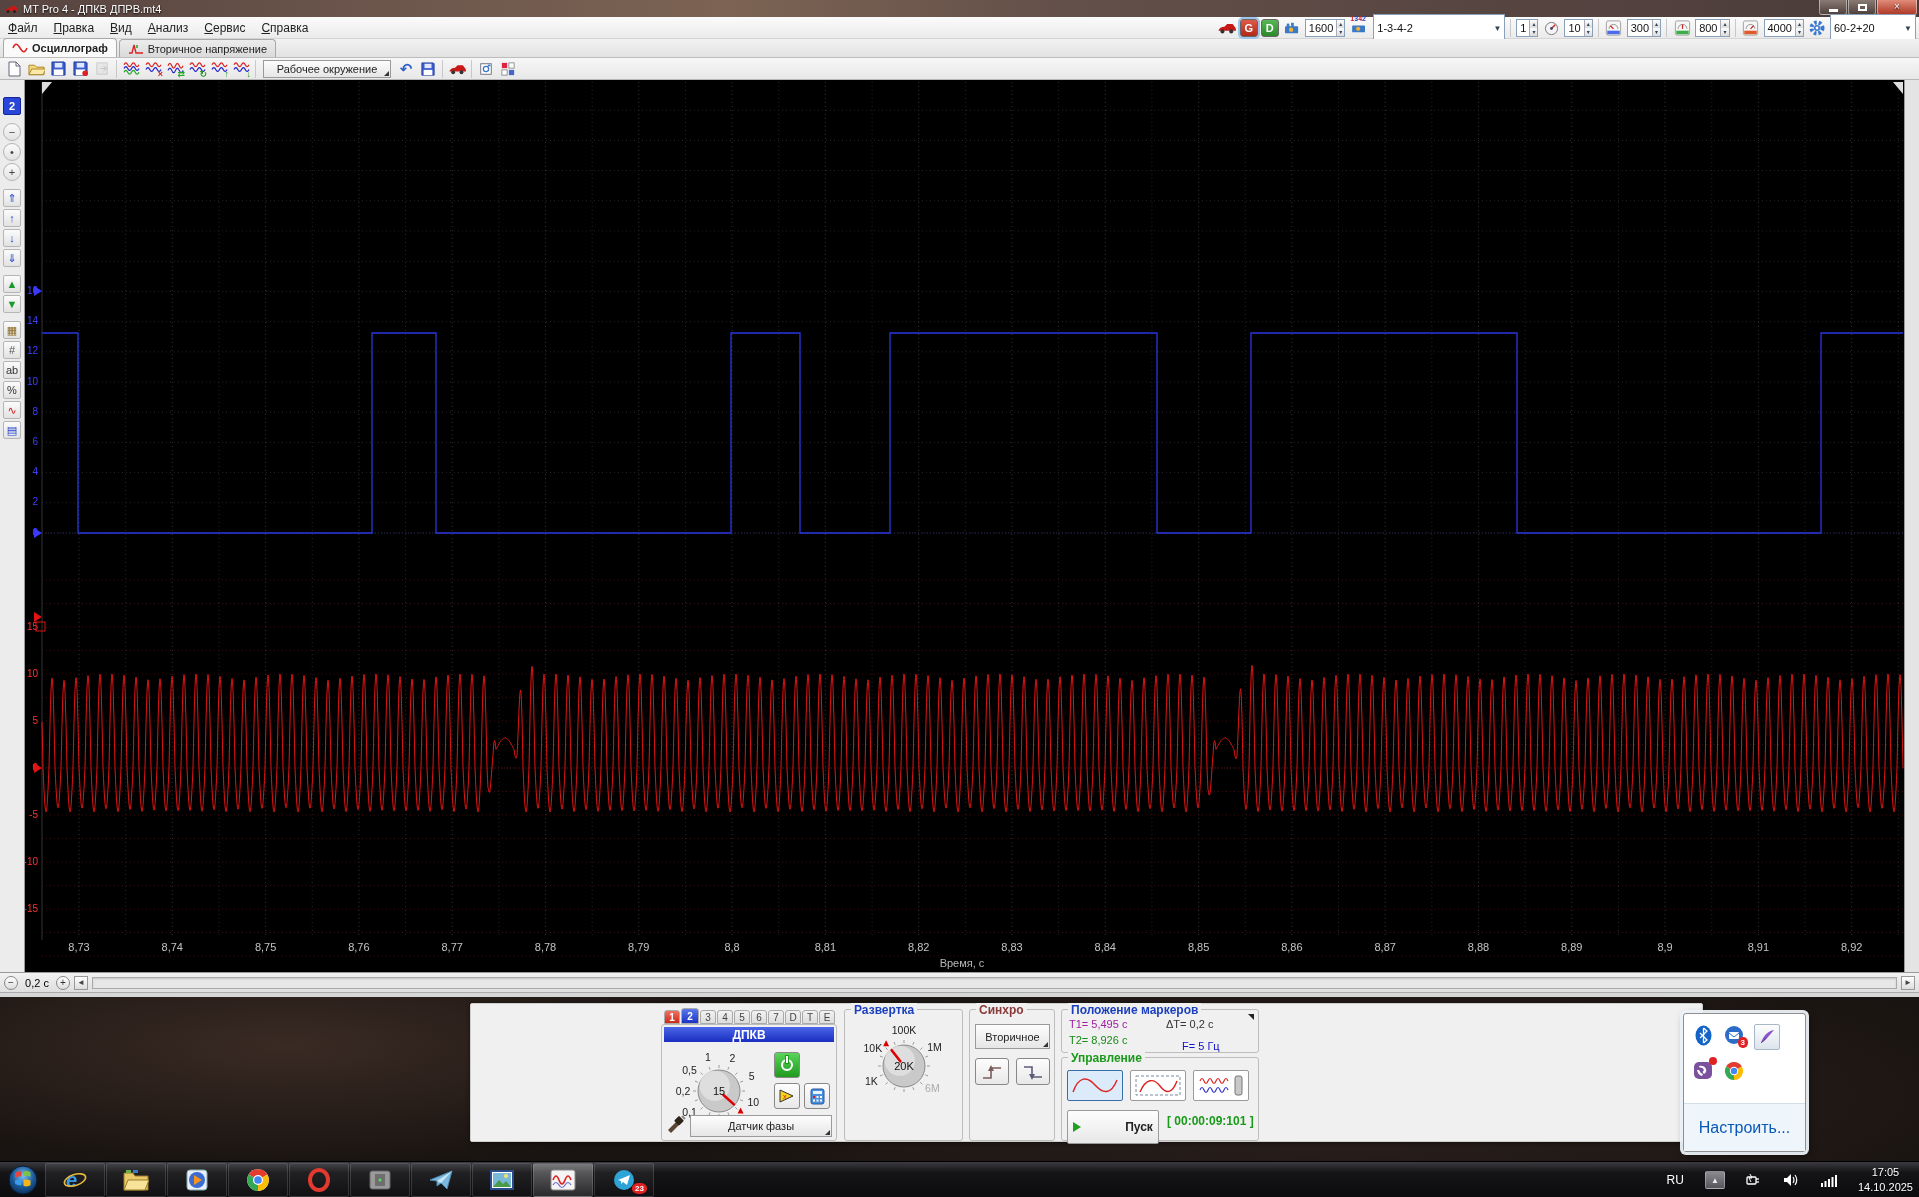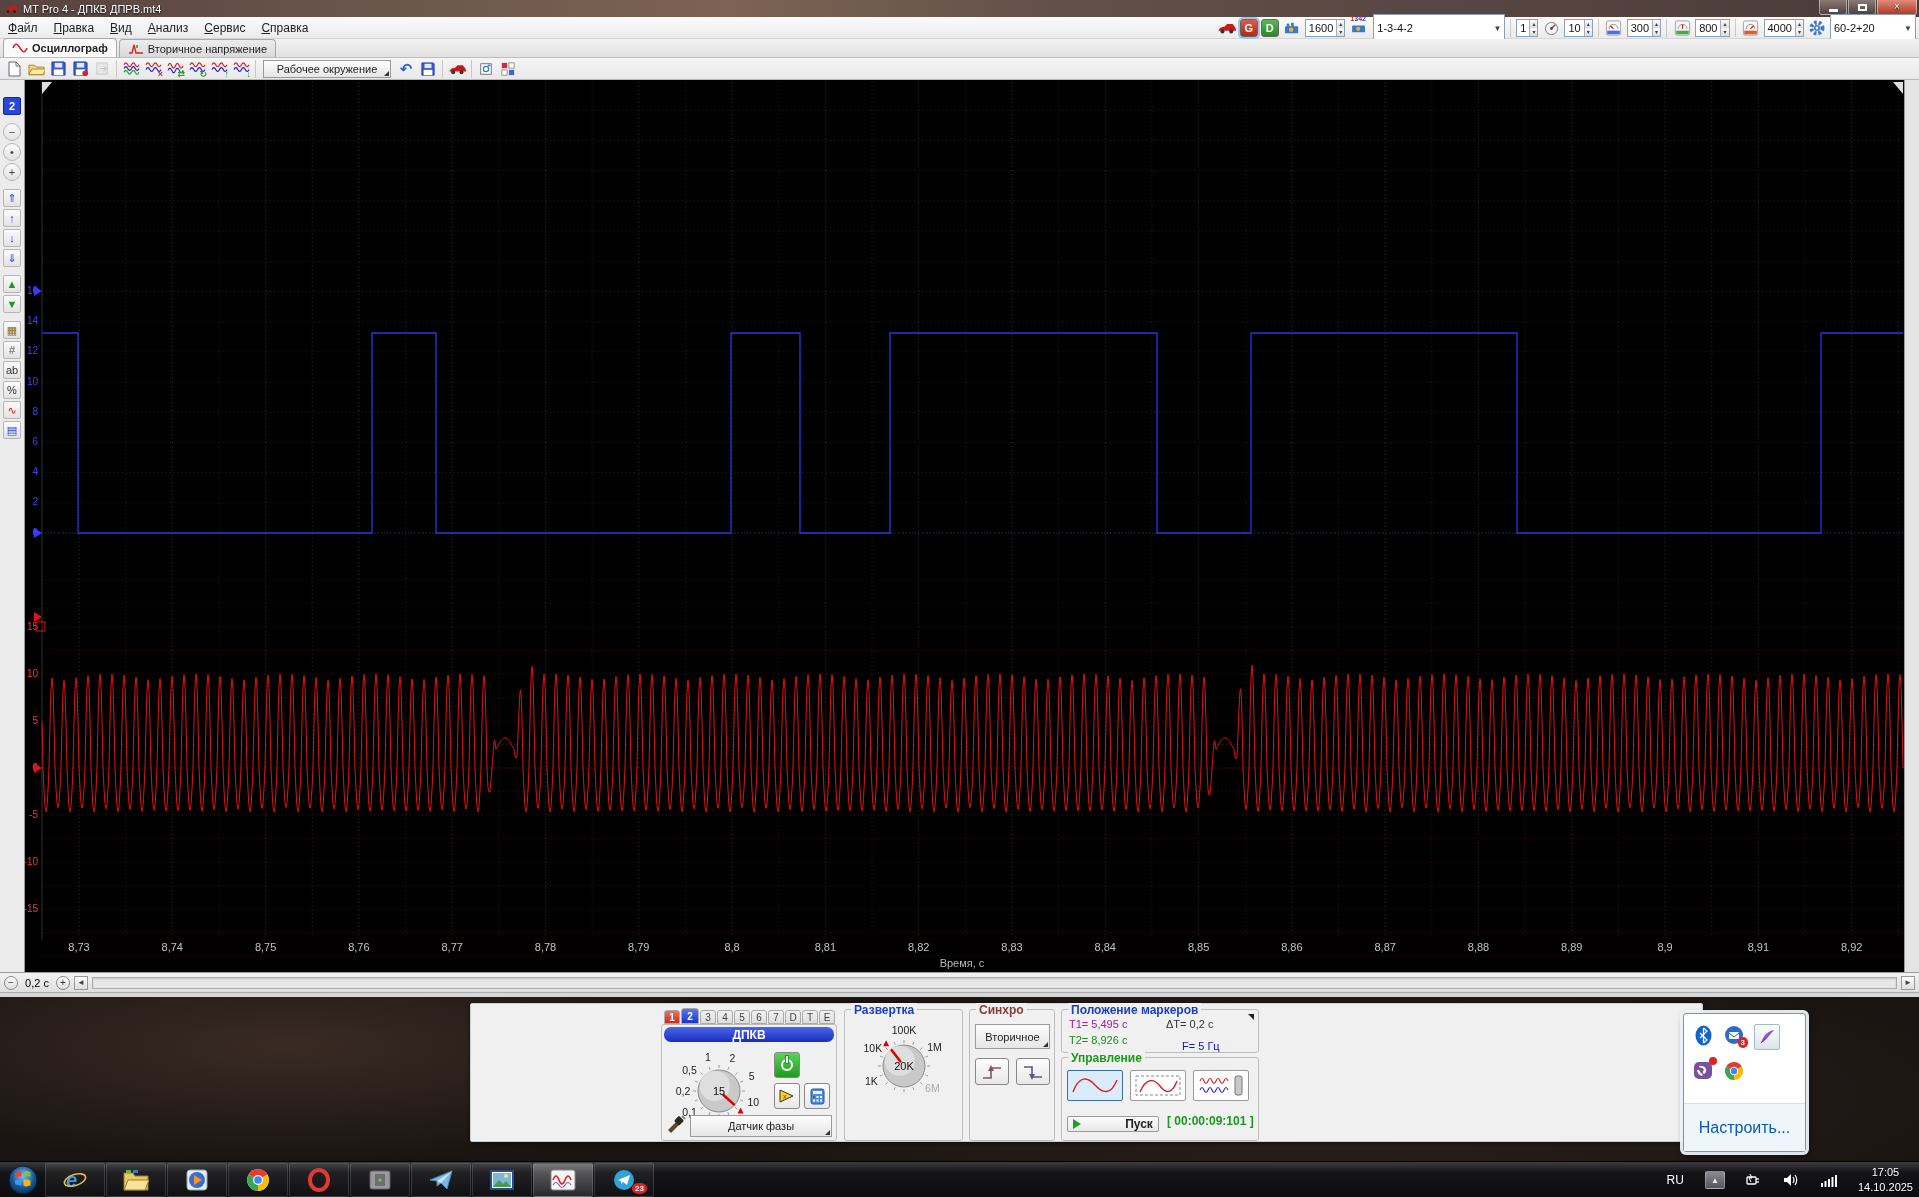--- a/index.html
+++ b/index.html
@@ -80,21 +80,21 @@
   #panel{left:470px;top:1003px;width:1233px;height:139px;background:#f0f0f0;
     border:1px solid #cfcfcf;border-radius:2px;box-shadow:0 1px 4px rgba(0,0,0,.5);}
   .grp{position:absolute;border:1px solid #bdbdbd;border-radius:3px;}
   .gt{position:absolute;top:-7px;left:6px;background:#f0f0f0;padding:0 3px;font-weight:bold;font-size:12px;}
   .ctab{display:inline-flex;align-items:center;justify-content:center;width:16px;height:14px;margin-right:1px;
     border:1px solid #aaa;border-radius:3px 3px 0 0;background:linear-gradient(#f2f2f2,#ddd);
     font-size:10px;color:#444;vertical-align:bottom;}
   .ctab.red{background:linear-gradient(#f07060,#cc2a1a);color:#fff;font-weight:bold;}
   .ctab.blue{background:linear-gradient(#5a78e8,#1a34c8);color:#fff;font-weight:bold;width:18px;height:16px;}
   #chbanner{position:absolute;background:linear-gradient(#4a66e8,#1a2ec0);color:#fff;font-weight:bold;
-    font-size:12px;display:flex;align-items:center;justify-content:center;border-radius:7px;}
+    font-size:12px;display:flex;align-items:center;justify-content:center;border-radius:0;}
   .pbtn{position:absolute;border:1px solid #888;border-radius:3px;display:flex;align-items:center;justify-content:center;}
   .pwr{background:linear-gradient(#5ad45a,#1f9a1f);}
   .pwrring{width:12px;height:12px;border:2px solid #fff;border-radius:50%;position:relative;}
   .pwrring::after{content:"";position:absolute;left:50%;top:-5px;width:2px;height:7px;background:#fff;margin-left:-1px;box-shadow:0 0 0 1px #1f9a1f;}
   .ylw{background:linear-gradient(#fdfdfd,#e8e8e8);}
   .mtext{font-size:11px;white-space:nowrap;}
   .ubtn{position:absolute;border:1px solid #9a9a9a;border-radius:2px;background:#fff;display:flex;align-items:center;justify-content:center;}
   .ubtn.sel{background:#dcebfa;border:1px solid #3a6ea5;}
   #puskbtn{position:absolute;border:1px solid #9a9a9a;border-radius:2px;background:linear-gradient(#fdfdfd,#e8e8e8);
     display:flex;align-items:center;justify-content:center;gap:6px;font-weight:bold;font-size:12px;color:#222;}
@@ -708,21 +708,21 @@
             <path d="M6,18 C12,4 20,4 26,12 S38,20 43,7" fill="none" stroke="#d22" stroke-width="1.4"></path>
           </svg>
       </div>
       <div class="ubtn" style="left:131px;top:12px;width:56px;height:31px;">
         <svg width="48" height="23" viewBox="0 0 48 23">
             <path d="M3,7 q2,-5 4,0 t4,0 t4,0 t4,0 t4,0 t4,0 t4,0" fill="none" stroke="#d22" stroke-width="1.2"></path>
             <path d="M3,16 q2,-5 4,0 t4,0 t4,0 t4,0 t4,0 t4,0 t4,0" fill="none" stroke="#33c" stroke-width="1.2"></path>
             <rect x="38" y="2" width="7" height="19" rx="2" fill="#c8c8c8" stroke="#777"></rect>
           </svg>
       </div>
-      <div id="puskbtn" style="left:5px;top:58px;width:92px;height:16px;gap:44px;">
+      <div id="puskbtn" style="left:5px;top:52px;width:92px;height:34px;gap:44px;">
         <span class="ptri"></span>
         <span>Пуск</span>
       </div>
       <span class="mtext abs" style="left:105px;top:56px;color:#1a9a1a;font-weight:bold;font-size:12px;">[ 00:00:09:101 ]</span>
     </div>
   </div>
 
   <div id="traypopup" class="abs">
     <div id="tp-icons">
       <span class="tpi">

